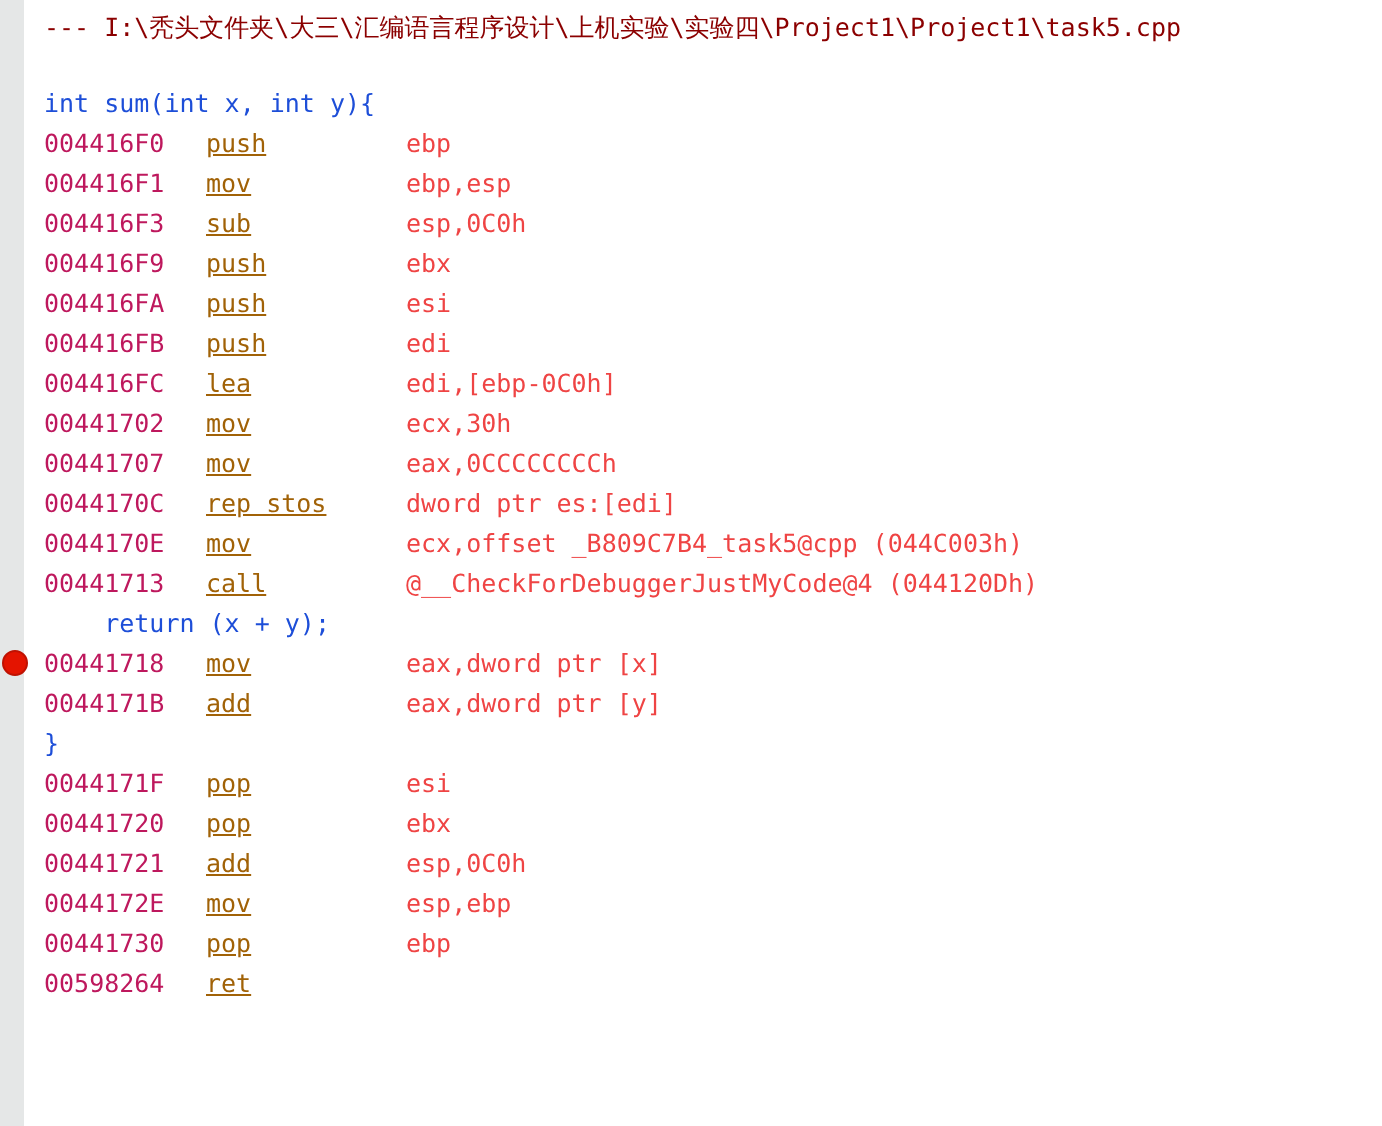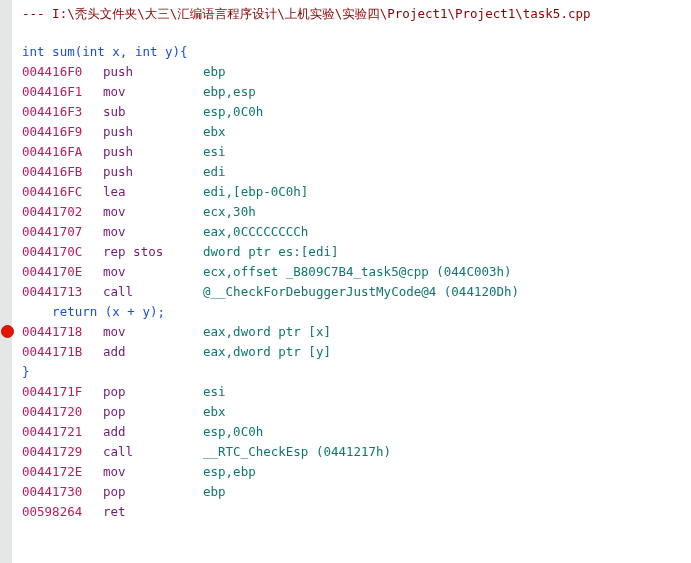--- a/index.html
+++ b/index.html
@@ -45,24 +45,25 @@
     height: 18px;
   }
   .addr {
     display: inline-block;
     width: 81px;
     color: #be185d;
   }
   .mn {
     display: inline-block;
     width: 100px;
-    color: #701a75;
+    color: #a16207;
+    text-decoration: underline;
   }
   .op {
-    color: #0f766e;
+    color: #ef4444;
   }
   .src {
     color: #1d4ed8;
   }
   .bp {
     position: absolute;
     left: 1px;
     top: 3px;
     width: 13px;
     height: 13px;
@@ -94,19 +95,18 @@
         <div class="line asm"><span class="addr">0044170C</span><span class="mn">rep stos</span><span class="op">dword ptr es:[edi]</span></div>
         <div class="line asm"><span class="addr">0044170E</span><span class="mn">mov</span><span class="op">ecx,offset _B809C7B4_task5@cpp (044C003h)</span></div>
         <div class="line asm"><span class="addr">00441713</span><span class="mn">call</span><span class="op">@__CheckForDebuggerJustMyCode@4 (044120Dh)</span></div>
         <div class="line source"><span class="src">    return (x + y);</span></div>
         <div class="line asm"><span class="bp"></span><span class="addr">00441718</span><span class="mn">mov</span><span class="op">eax,dword ptr [x]</span></div>
         <div class="line asm"><span class="addr">0044171B</span><span class="mn">add</span><span class="op">eax,dword ptr [y]</span></div>
         <div class="line source"><span class="src">}</span></div>
         <div class="line asm"><span class="addr">0044171F</span><span class="mn">pop</span><span class="op">esi</span></div>
         <div class="line asm"><span class="addr">00441720</span><span class="mn">pop</span><span class="op">ebx</span></div>
         <div class="line asm"><span class="addr">00441721</span><span class="mn">add</span><span class="op">esp,0C0h</span></div>
-        <div class="line asm"><span class="addr">00441729</span><span class="mn">call</span><span class="op">__RTC_CheckEsp (0441217h)</span></div>
         <div class="line asm"><span class="addr">0044172E</span><span class="mn">mov</span><span class="op">esp,ebp</span></div>
         <div class="line asm"><span class="addr">00441730</span><span class="mn">pop</span><span class="op">ebp</span></div>
         <div class="line asm"><span class="addr">00598264</span><span class="mn">ret</span><span class="op"></span></div>
       </div>
   </div>
 </div>
 
 </body></html>

